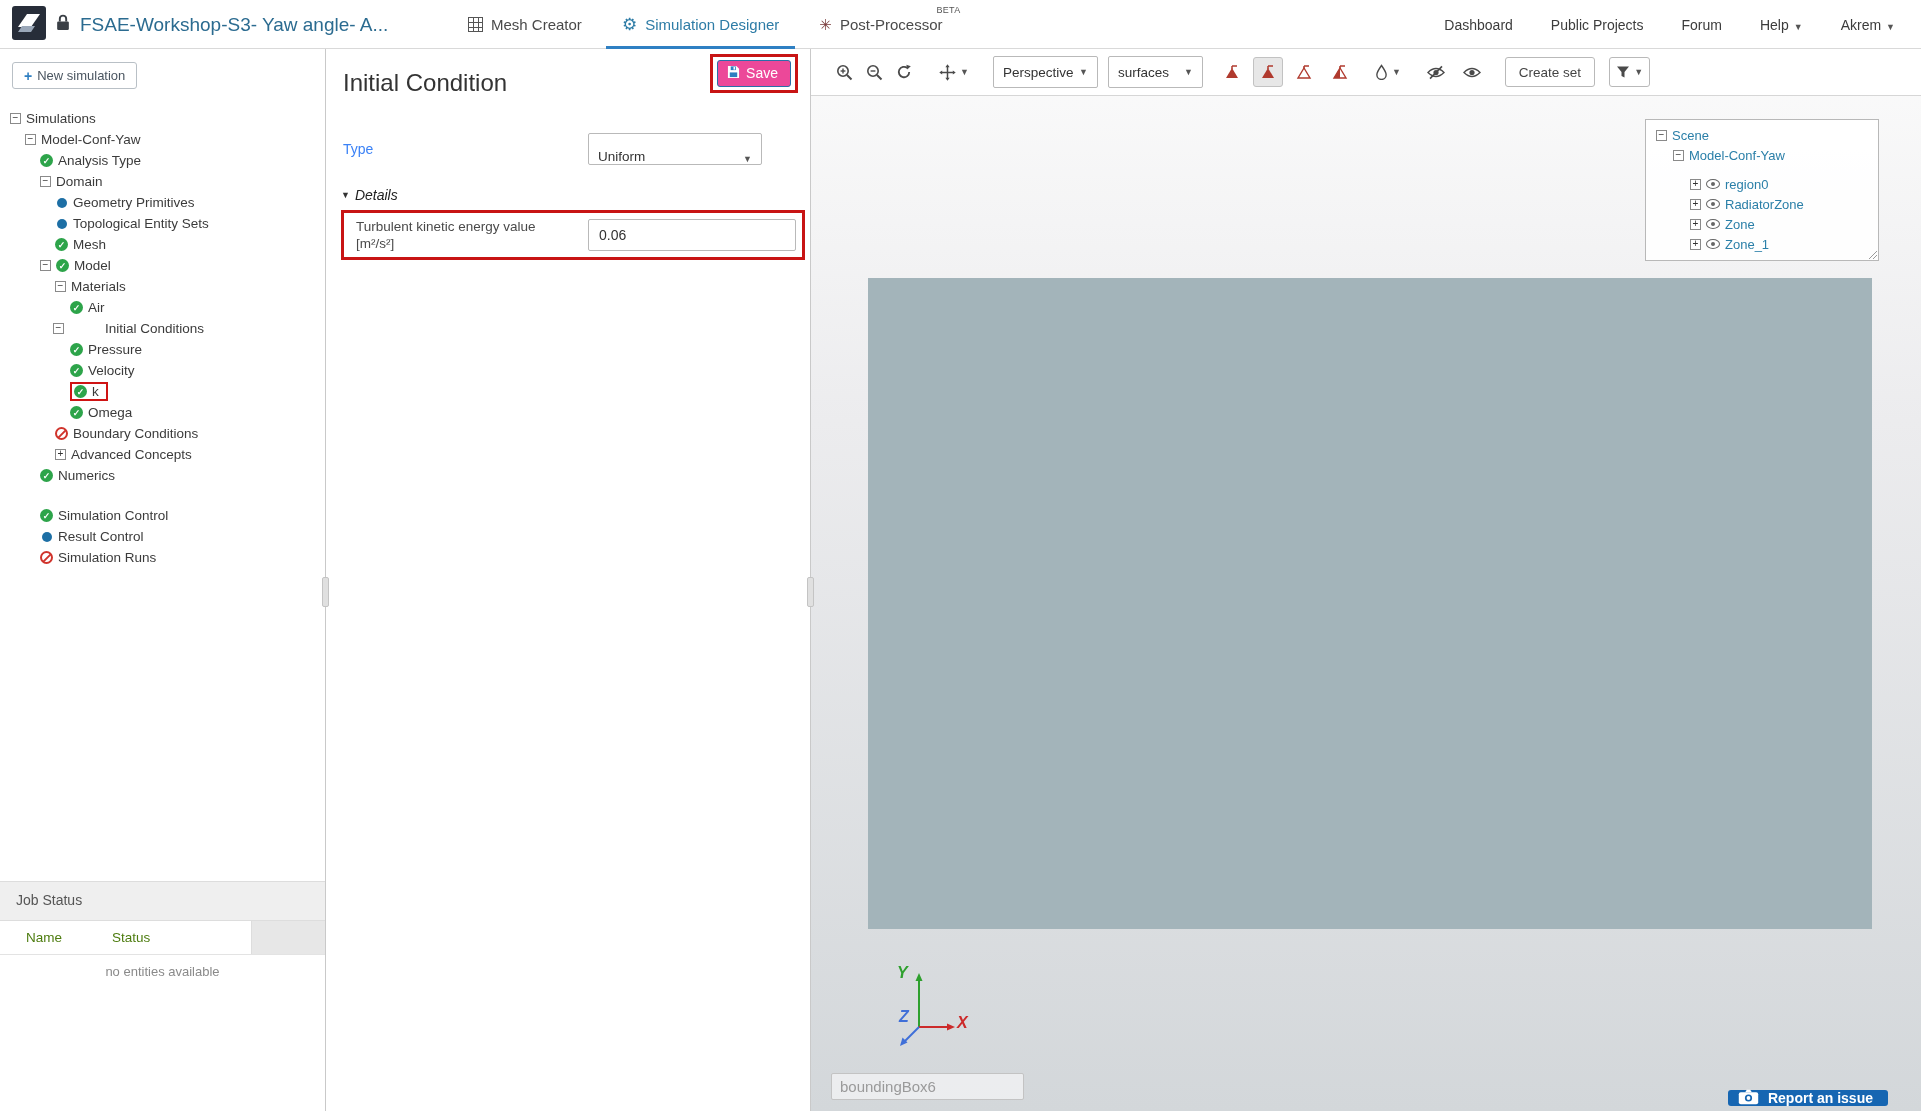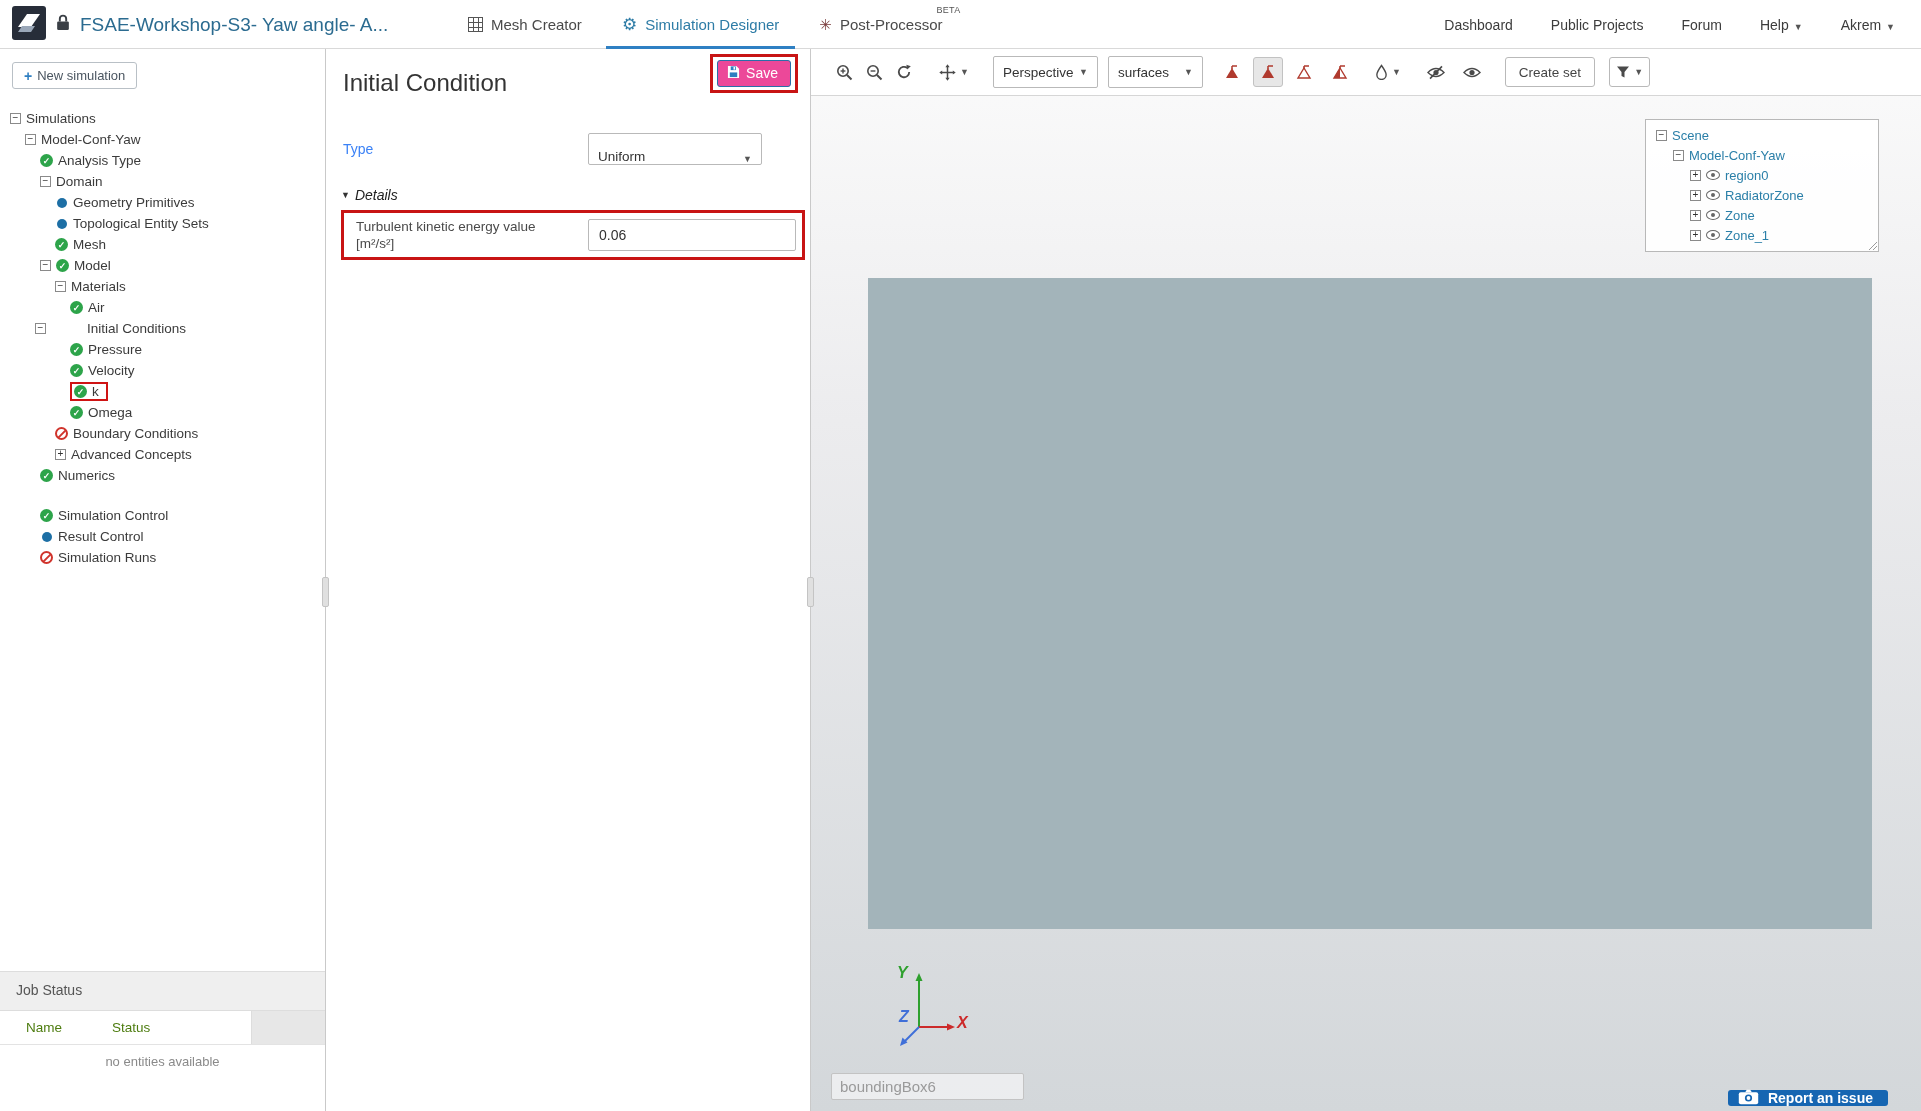--- a/index.html
+++ b/index.html
@@ -50,21 +50,21 @@
   .st.check { background:#2da44a; }
   .st.check::before { content:'✓'; color:#fff; font-size:9px; font-weight:bold; }
   .st.dot { background:#1d6fa5; width:10px; height:10px; margin:0 1.5px; }
   .st.error { background:#fff; border:2px solid #d0342c; }
   .st.error::before { content:''; position:absolute; left:50%; top:50%; width:2px; height:11px; background:#d0342c;
     transform:translate(-50%,-50%) rotate(45deg); }
   .annot-inline { display:inline-flex; align-items:center; column-gap:5px; border:2px solid #cf1414; padding:1px 7px 1px 2px; }
   .tlabel { line-height:1; }
 
   
-  .job-status { position:absolute; left:0; right:0; bottom:0; height:140px; background:#fff; border-top:1px solid #ddd; }
+  .job-status { position:absolute; left:0; right:0; bottom:0; height:230px; background:#fff; border-top:1px solid #ddd; }
   .job-status-header { background:#efefef; border-bottom:1px solid #ddd; padding:10px 16px; font-size:14px; color:#555; height:39px; }
   .job-cols { display:flex; align-items:stretch; border-bottom:1px solid #e3e3e3; font-size:13.5px; color:#4d7c0f; height:34px; }
   .job-col-name { width:112px; padding:9px 0 0 26px; }
   .job-col-status { flex:1; padding:9px 0 0 0; }
   .job-col-extra { width:74px; background:#e7e7e7; border-left:1px solid #ddd; }
   .job-empty { text-align:center; color:#8a8a8a; font-size:13px; padding-top:9px; }
 
   
   .panel-header { position:relative; padding:20px 0 0 17px; height:70px; }
   .panel-title { font-size:24px; color:#333; font-weight:400; }
@@ -215,21 +215,21 @@
             <span class="tlabel">Model</span>
           </div>
           <div class="tree-row" style="padding-left: 55px;">
             <span class="expander minus"></span>
             <span class="tlabel">Materials</span>
           </div>
           <div class="tree-row" style="padding-left: 70px;">
             <span class="st check"></span>
             <span class="tlabel">Air</span>
           </div>
-          <div class="tree-row" style="padding-left: 35px; gap: 41px;">
+          <div class="tree-row" style="padding-left: 53px; gap: 41px;">
             <span class="expander minus"></span>
             <span class="tlabel">Initial Conditions</span>
           </div>
           <div class="tree-row" style="padding-left: 70px;">
             <span class="st check"></span>
             <span class="tlabel">Pressure</span>
           </div>
           <div class="tree-row" style="padding-left: 70px;">
             <span class="st check"></span>
             <span class="tlabel">Velocity</span>
@@ -430,21 +430,21 @@
       <div class="scene-tree" id="scene-tree">
         <div class="scene-resize"></div>
       <div class="tree-row" style="padding-left: 10px;">
             <span class="expander minus"></span>
             <span class="tlabel">Scene</span>
           </div>
           <div class="tree-row" style="padding-left: 27px;">
             <span class="expander minus"></span>
             <span class="tlabel">Model-Conf-Yaw</span>
           </div>
-          <div class="tree-row" style="padding-left: 44px;">
+          <div class="tree-row" style="padding-left: 44px; margin-top: 9px;">
             <span class="expander plus"></span>
             <span class="eye-ic"></span>
             <span class="tlabel">region0</span>
           </div>
           <div class="tree-row" style="padding-left: 44px;">
             <span class="expander plus"></span>
             <span class="eye-ic"></span>
             <span class="tlabel">RadiatorZone</span>
           </div>
           <div class="tree-row" style="padding-left: 44px;">

